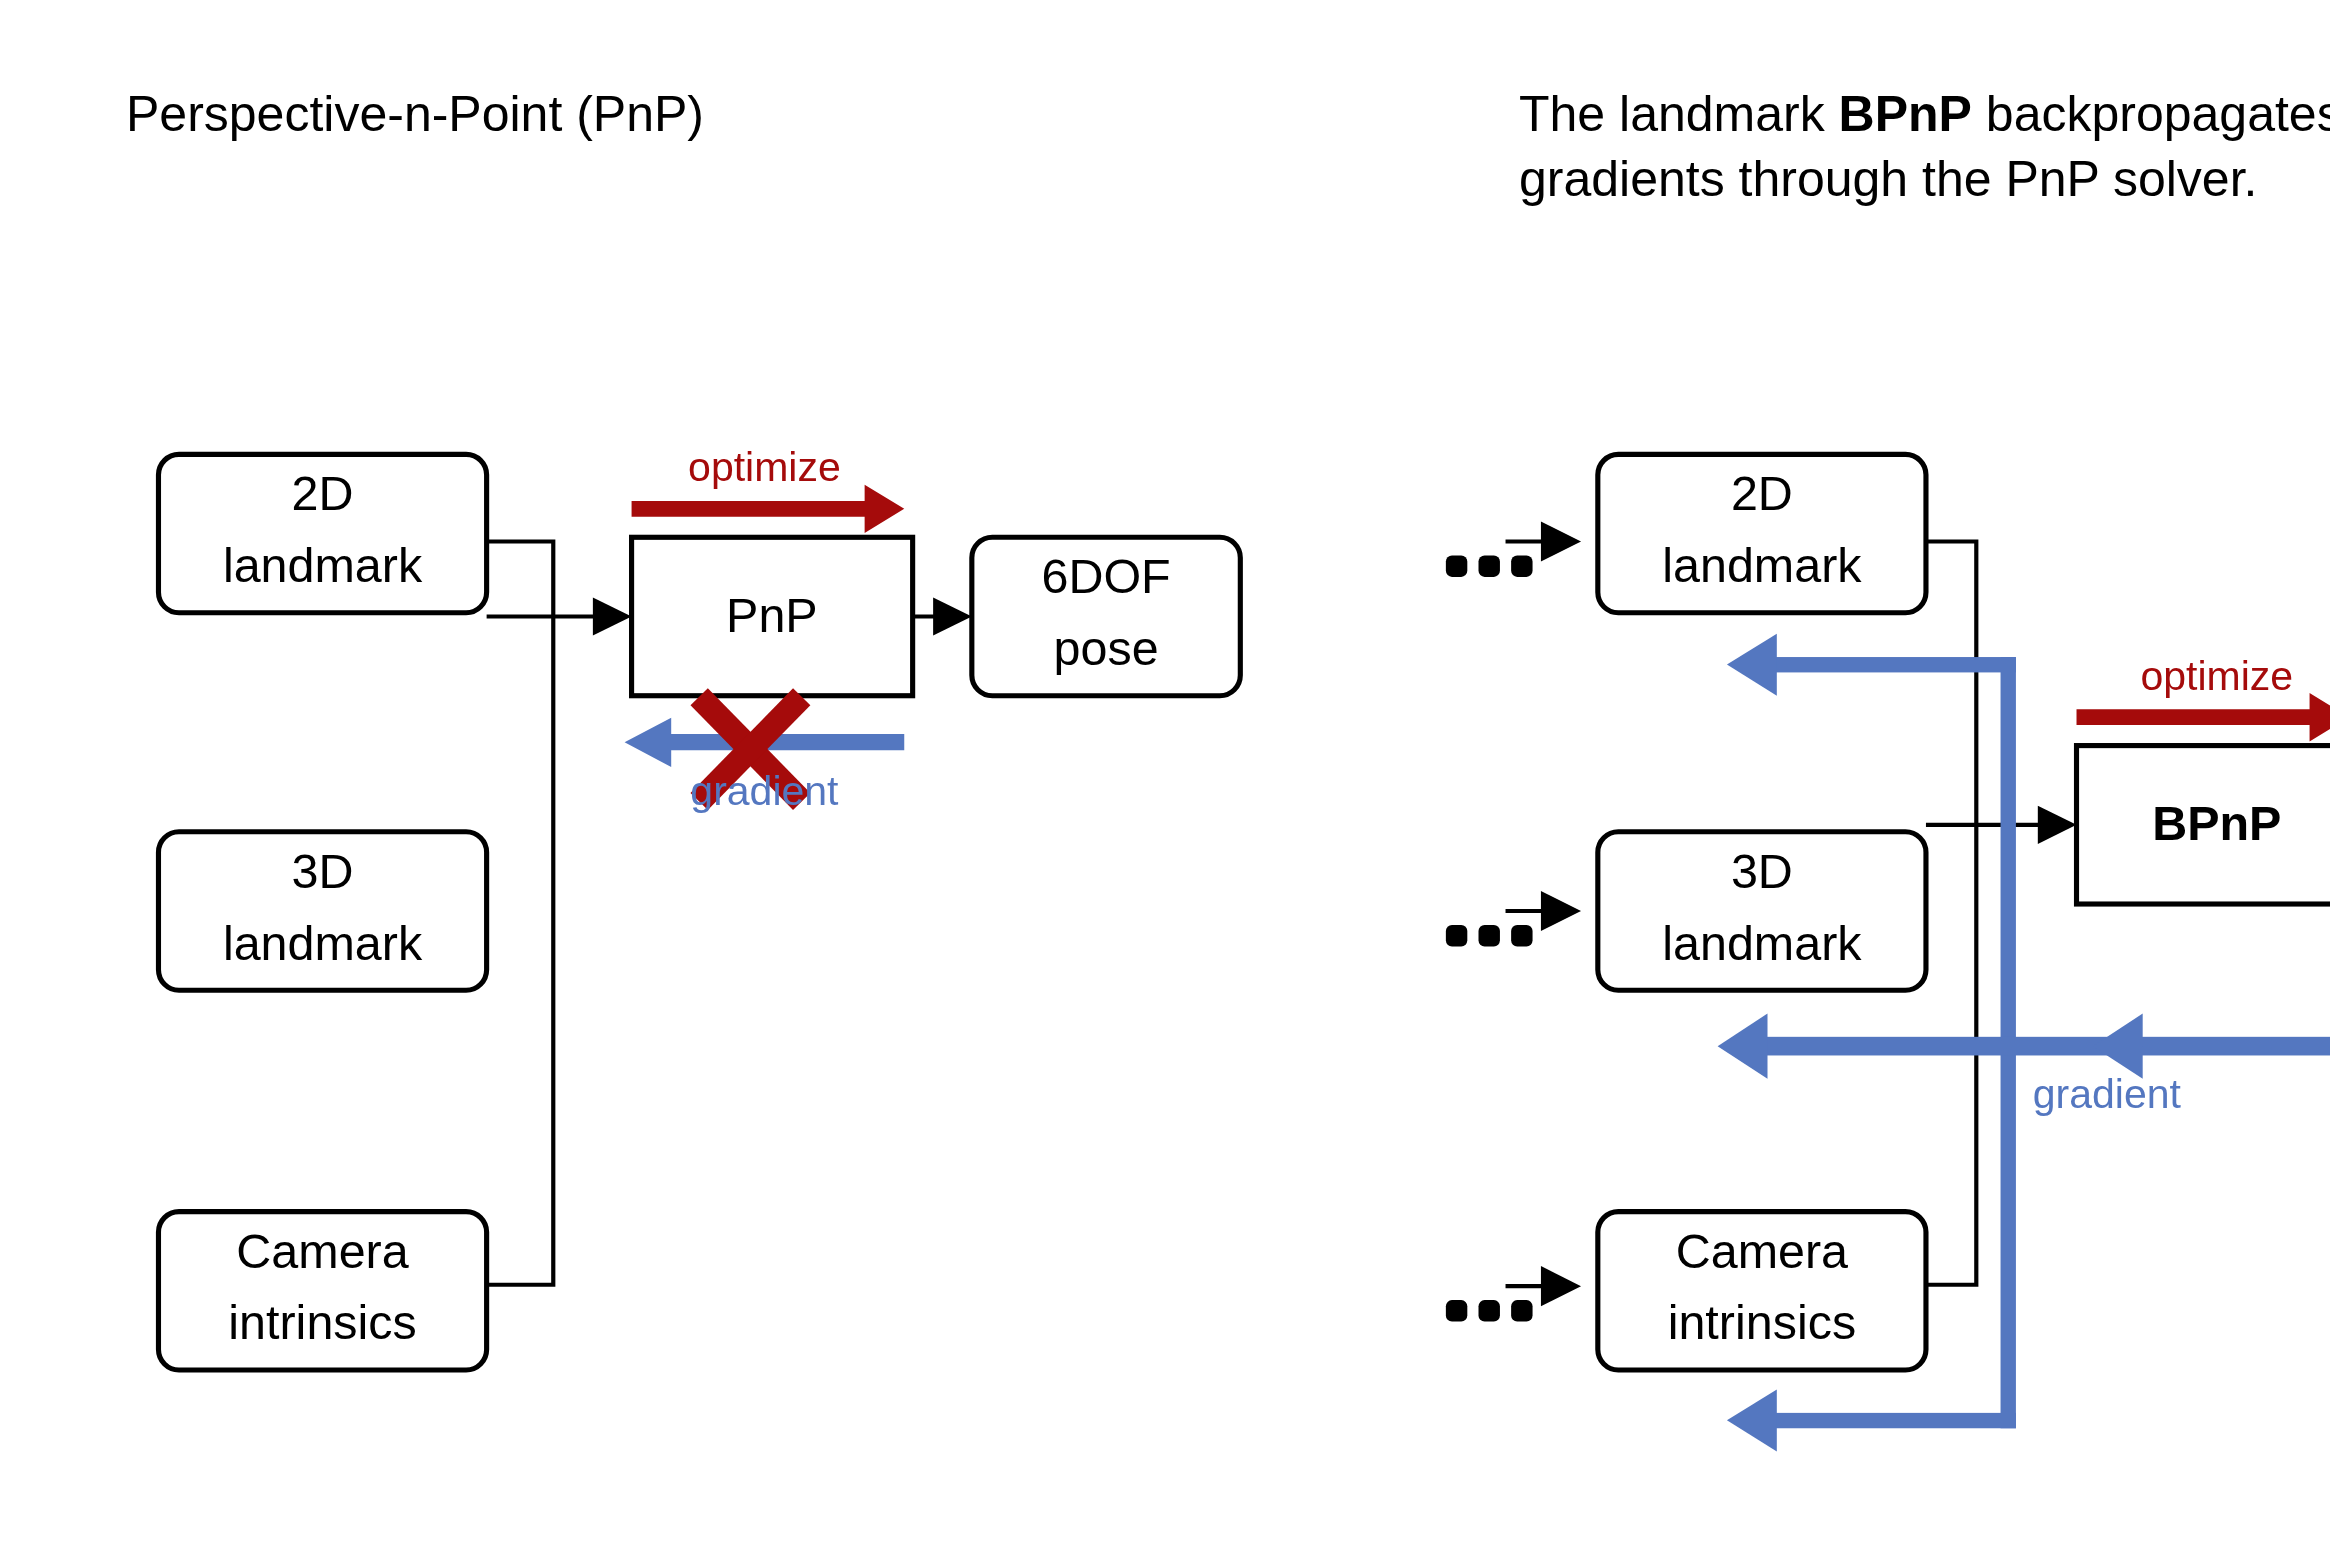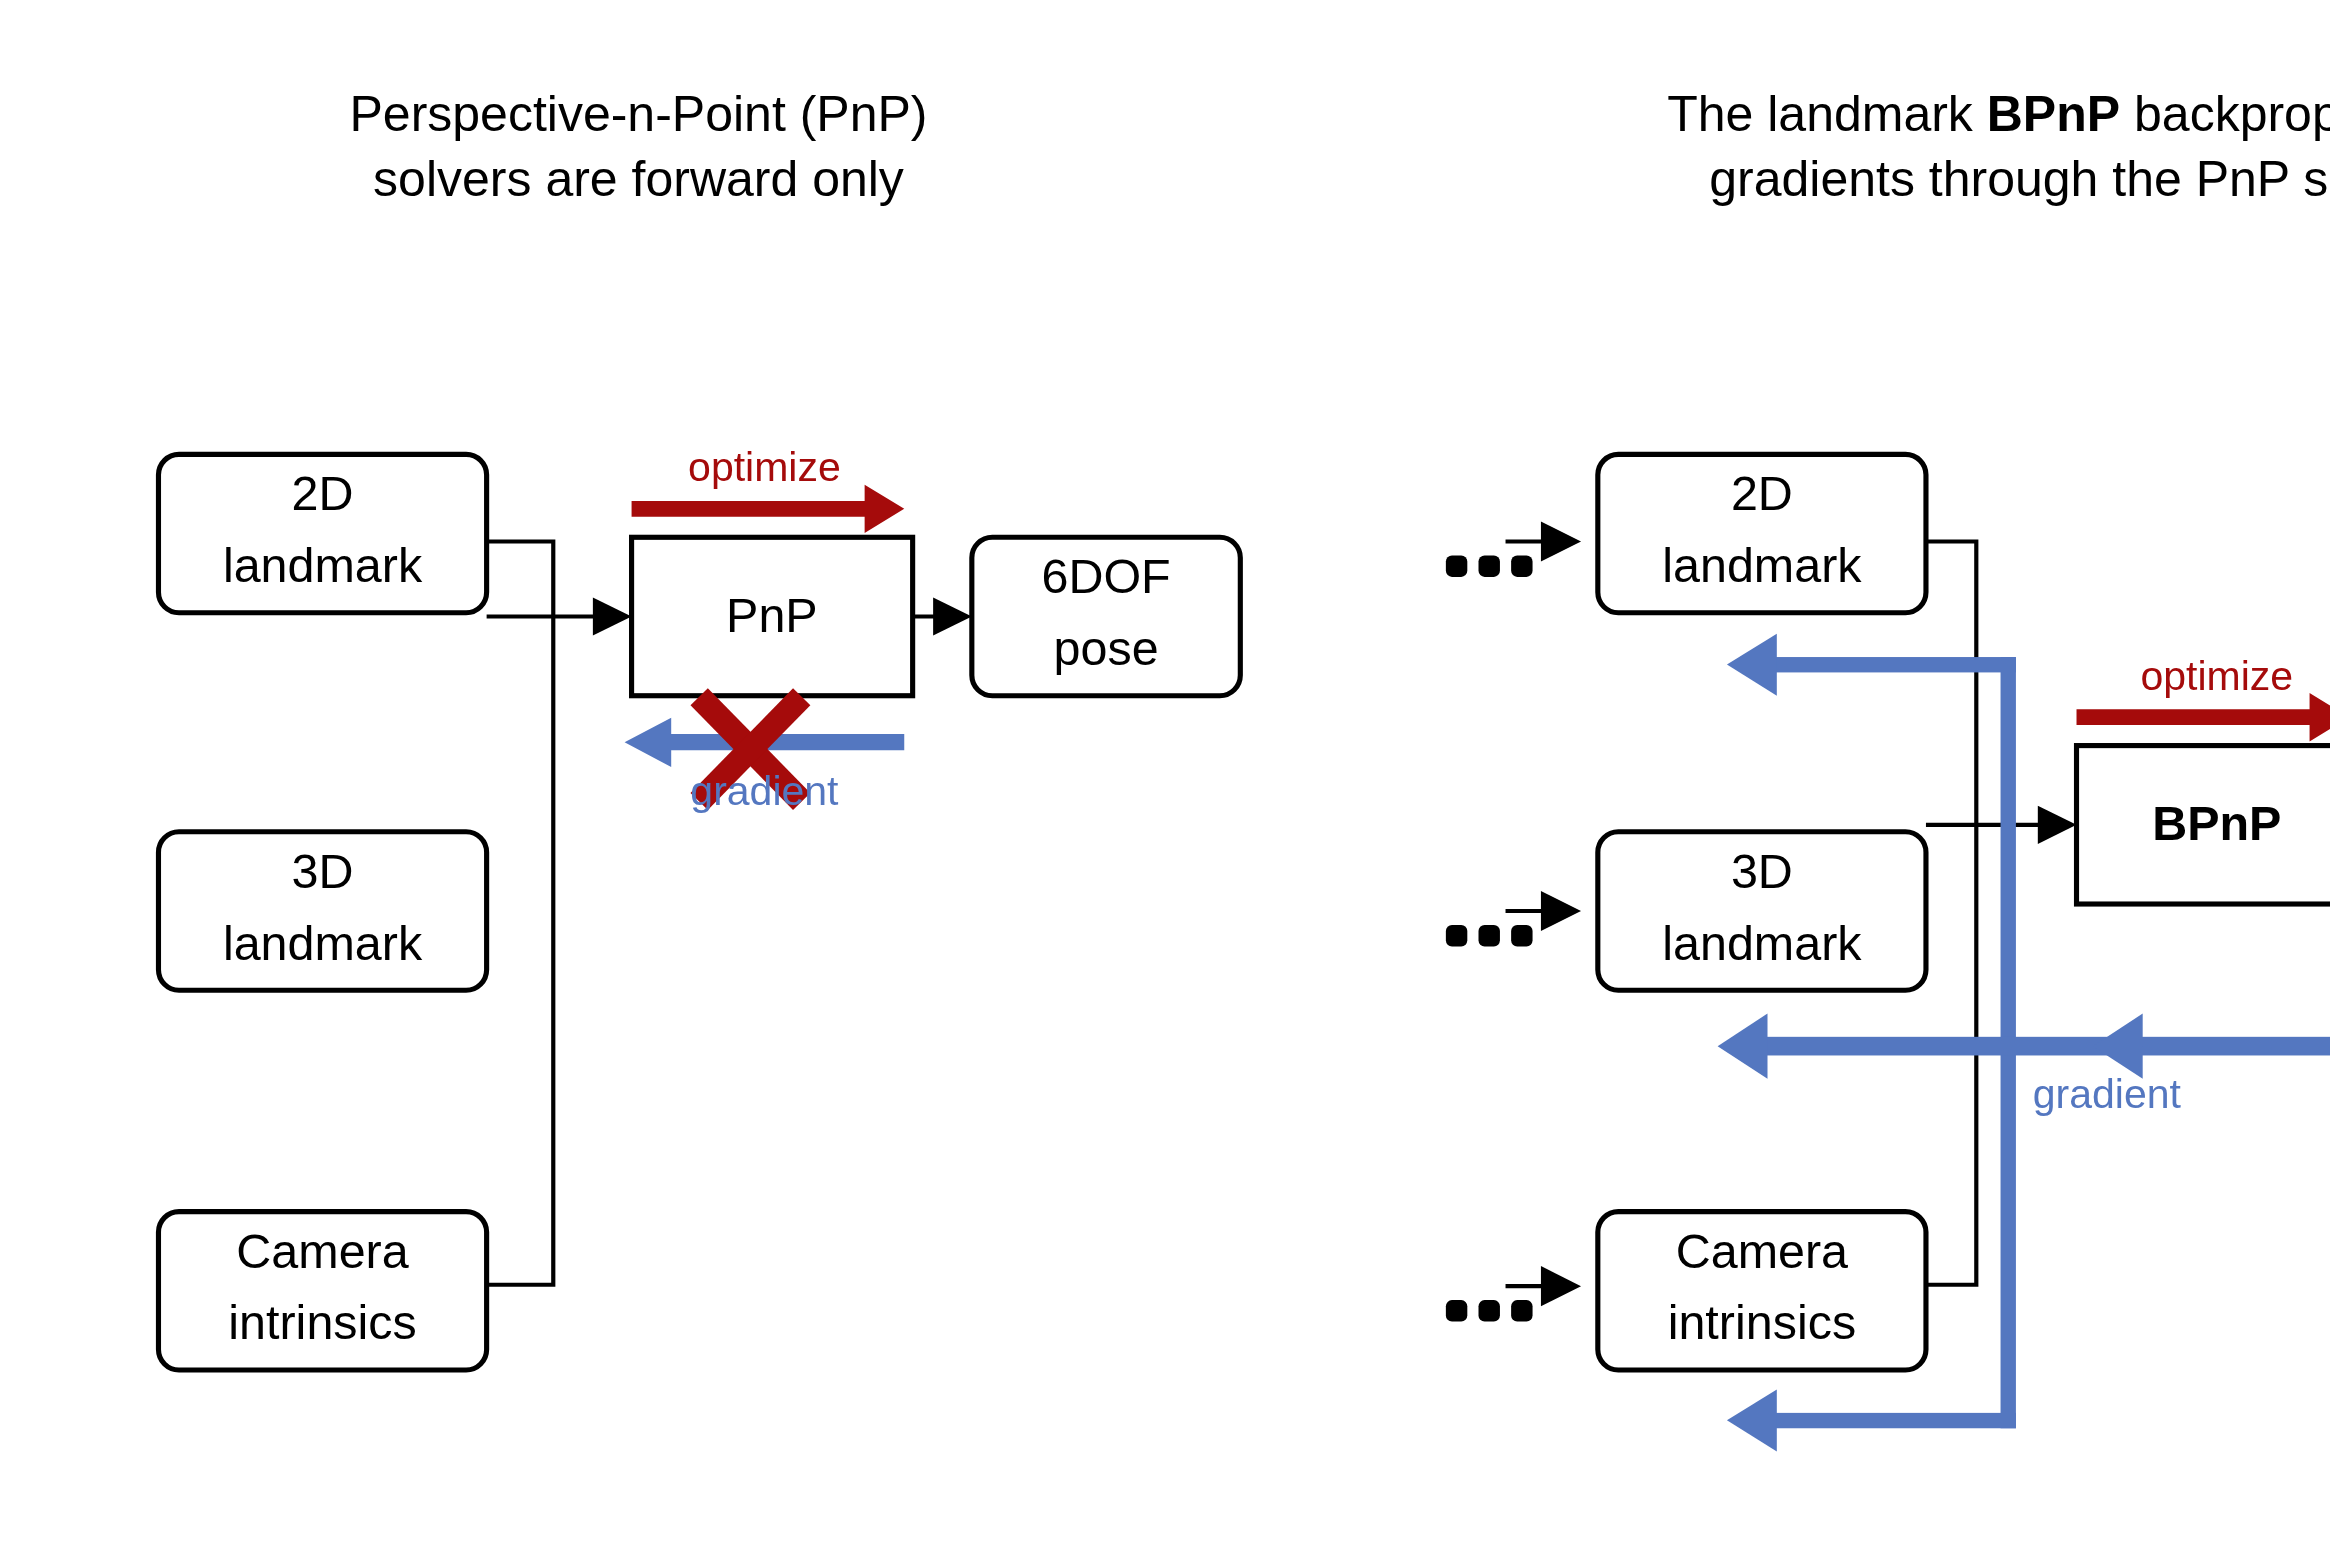--- a/index.html
+++ b/index.html
@@ -22,21 +22,20 @@
   }
   svg.layer {
     position: absolute;
     top: 0;
     left: 0;
     width: 2895px;
     height: 1562px;
   }
   .title {
     position: absolute;
-    text-align: center;
     font-family: "Liberation Sans", sans-serif;
     font-size: 50px;
     line-height: 1.30;
     color: #000000;
     white-space: pre-line;
     font-weight: normal;
   }
   .title .bold { font-weight: bold; }
   #title-left  { left: 126px;  top: 82px; width: 1025px; }
   #title-right { left: 1519px; top: 82px; width: 1119px; }
@@ -72,21 +71,21 @@
   }
   .blackhead { fill: #000000; }
   .dot { fill: #000000; }
   .bluedot { fill: #5477c0; }
 </style>
 </head>
 <body>
 
 <div id="figure">
 
-  <div class="title" id="title-left"><span>Perspective-n-Point (PnP)</span><br><span>solvers are forward only</span></div>
+  <div class="title" id="title-left"><span>Perspective-n-Point (PnP)</span><br></div>
 
   <div class="title" id="title-right"><span>The landmark </span><span class="bold">BPnP</span><span> backpropagates</span><br><span>gradients through the PnP solver.</span></div>
 
   <svg class="layer" viewBox="0 0 6211 3352" preserveAspectRatio="none">
 
     <g>
 
       <path class="thinline" d="M 1044 1162 L 1187 1162 L 1187 1323"></path>
 
       <path class="thinline" d="M 1044 2757 L 1187 2757 L 1187 1323"></path>

